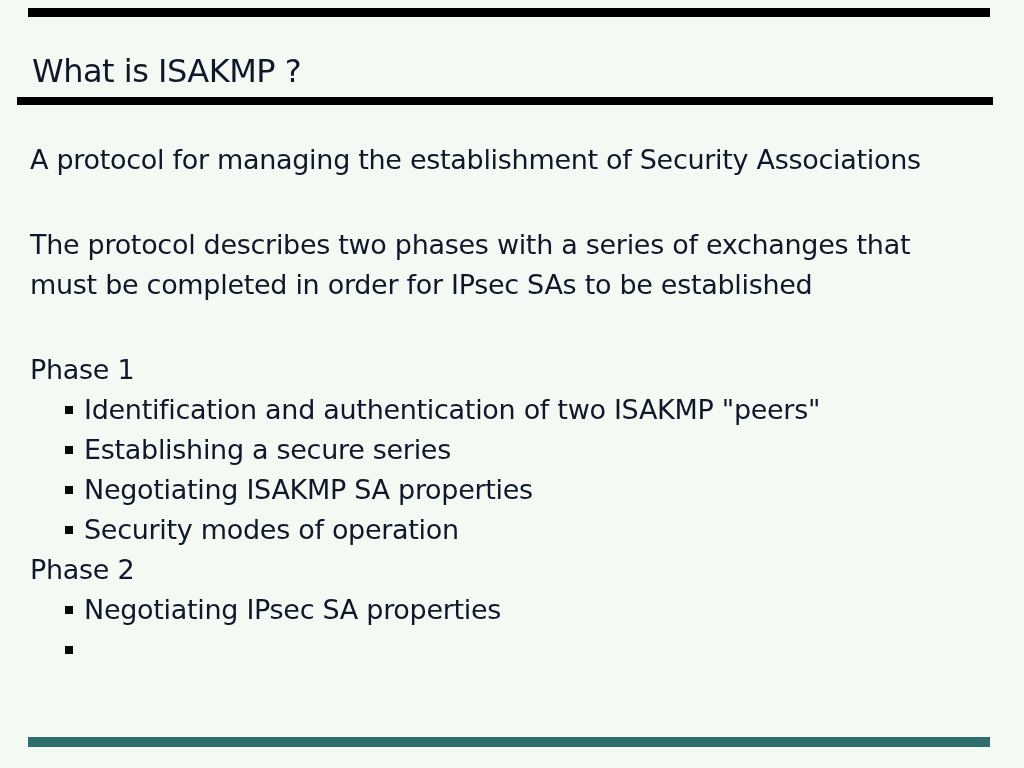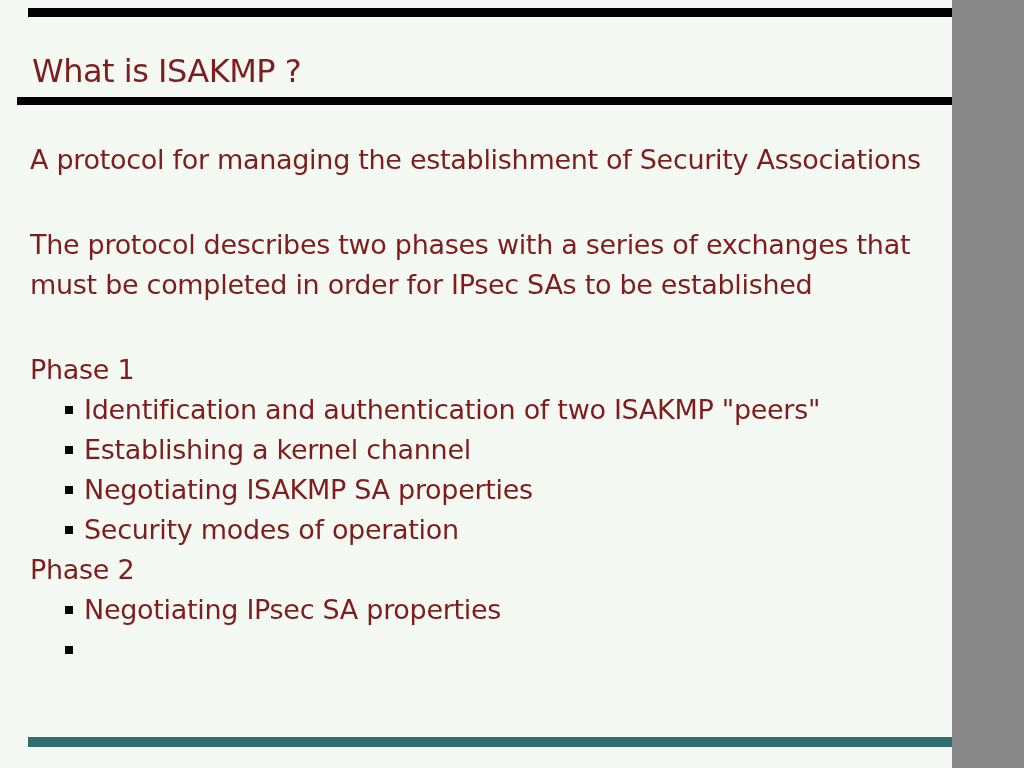--- a/index.html
+++ b/index.html
@@ -2,26 +2,26 @@
 <html><head>
 <meta charset="utf-8">
 <style>
   html, body {
     margin: 0;
     padding: 0;
     background: #888;
   }
   .slide {
     position: relative;
-    width: 952px;
+    width: 1024px;
     height: 768px;
     background: #f4f9f4;
     overflow: hidden;
     font-family: "DejaVu Sans", "Liberation Sans", sans-serif;
-    color: #7f1d1d;
+    color: #0f172a;
   }
   .top-bar {
     position: absolute;
     left: 28px;
     top: 8px;
     width: 962px;
     height: 9px;
     background: #000000;
   }
   .slide-title {
@@ -113,21 +113,21 @@
 
     <div>
       <span class="phase-heading">Phase 1</span>
       <ul class="bullet-list">
         <li>
           <span class="bullet-square"></span>
           <span>Identification and authentication of two ISAKMP "peers"</span>
         </li>
         <li>
           <span class="bullet-square"></span>
-          <span>Establishing a kernel channel</span>
+          <span>Establishing a secure series</span>
         </li>
         <li>
           <span class="bullet-square"></span>
           <span>Negotiating ISAKMP SA properties</span>
         </li>
         <li>
           <span class="bullet-square"></span>
           <span>Security modes of operation</span>
         </li>
       </ul>

